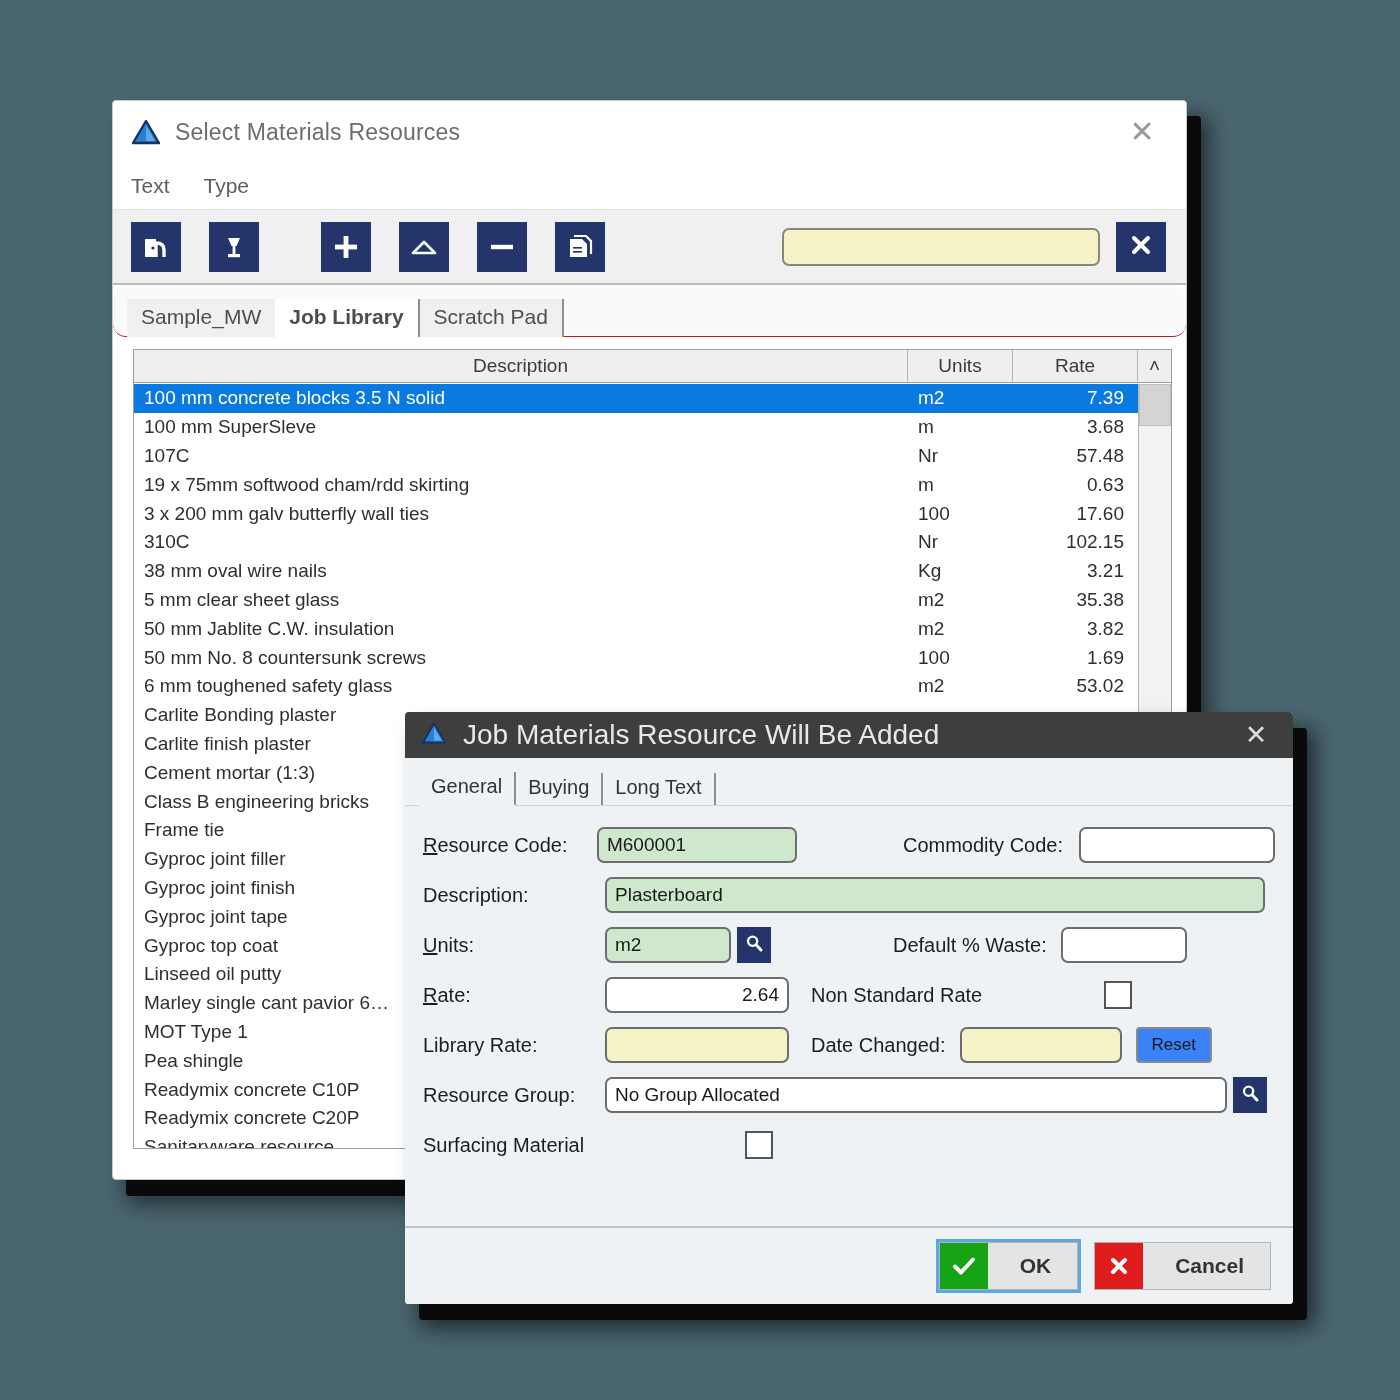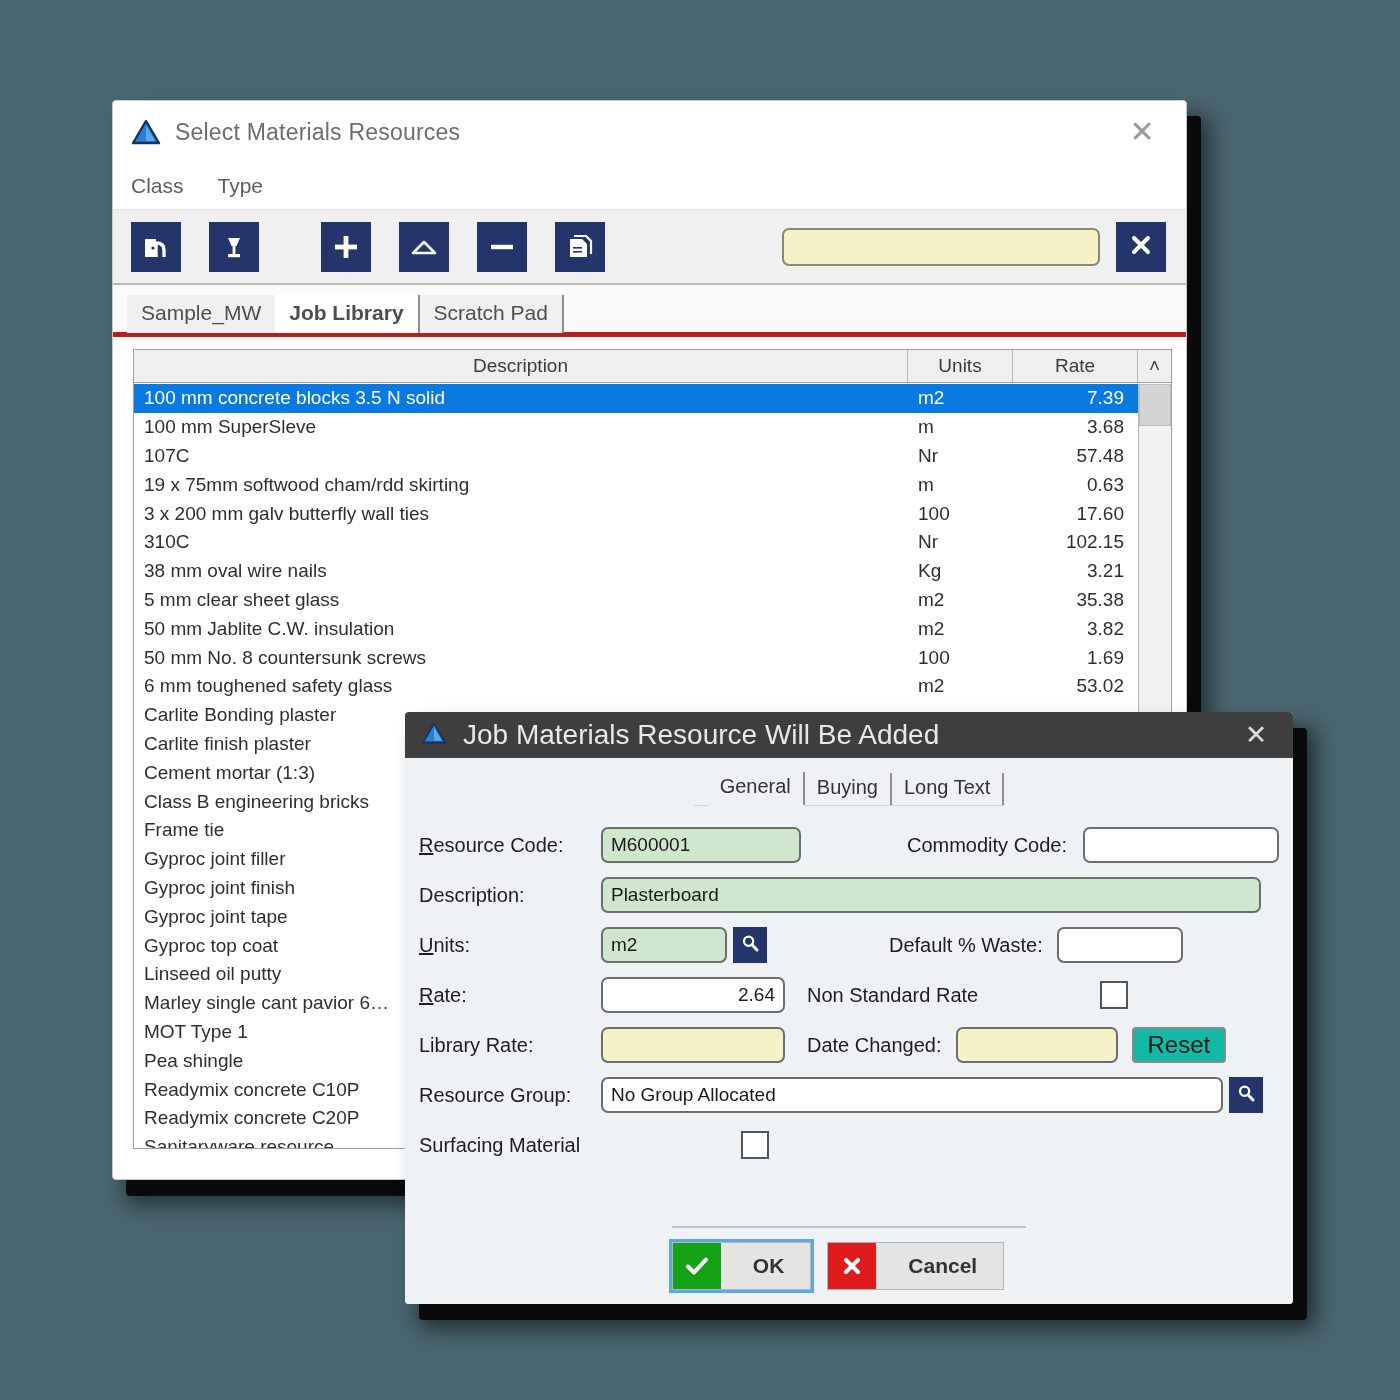--- a/index.html
+++ b/index.html
@@ -121,21 +121,22 @@
     cursor: pointer;
   }
 
   
   #win1-tabs {
     height: 52px;
     background: #fafafa;
     display: flex;
     align-items: flex-end;
     padding-left: 14px;
-    border-bottom: 5px solid #b91c1c;
+    border-bottom: 1px solid #b91c1c;
+    border-radius: 13px;
   }
   .tab {
     font-size: 21px;
     color: #4e4e4e;
     padding: 7px 14px 10px 14px;
     cursor: pointer;
     border-right: 2px solid #8e8e8e;
     line-height: 1;
     background: #f0f0f0;
     position: relative;
@@ -238,21 +239,20 @@
     display: flex; align-items: center; justify-content: center;
     color: #dcdcdc;
     font-size: 27px; font-weight: 300; line-height: 1;
     cursor: pointer;
   }
   #win2-body {
     height: calc(100% - 46px);
     background: #eef2f4;
     display: flex;
     flex-direction: column;
-    align-items: center;
   }
   #win2-tabs {
     display: flex;
     align-items: flex-end;
     padding: 10px 0 0 14px;
     height: 48px;
     border-bottom: 1px solid #cfd6da;
   }
   .t2 {
     font-size: 20px;
@@ -303,23 +303,23 @@
   }
   .chk {
     width: 28px; height: 28px;
     border: 2px solid #555;
     background: #fff;
     cursor: pointer;
     flex: 0 0 auto;
   }
   .btn-reset {
     border: 2px solid #8a8a8a;
-    background: #14b8a6;
+    background: #3b82f6;
     border-radius: 4px;
-    font-size: 24px;
+    font-size: 17px;
     height: 36px;
     padding: 0 14px;
     cursor: pointer;
     font-family: "Liberation Sans", sans-serif;
     color: #1a1a1a;
   }
   #win2-footer {
     border-top: 2px solid #b9c3c8;
     height: 78px;
     display: flex;
@@ -365,21 +365,21 @@
         <svg width="30" height="28" viewBox="0 0 30 28">
           <polygon points="15,3 28,25 2,25" fill="#2a7fd4" stroke="#17335e" stroke-width="2.4" stroke-linejoin="round"></polygon>
           <polygon points="15,7 24,23 15,23" fill="#5aaaea"></polygon>
         </svg>
       </span>
       <span id="win1-title">Select Materials Resources</span>
       <span id="win1-close">✕</span>
     </div>
 
     <div id="win1-menubar">
-      <span class="menu-item">Class</span>
+      <span class="menu-item">Text</span>
       <span class="menu-item">Type</span>
     </div>
 
     <div id="win1-toolbar">
 
       <div class="tb-btn">
         <span>
           <svg width="30" height="30" viewBox="0 0 30 30">
             <rect x="4" y="7" width="11" height="18" fill="#fff"></rect>
             <path d="M15 25 L15 11 Q23 11 23 18 L23 25" fill="none" stroke="#fff" stroke-width="3.4"></path>

